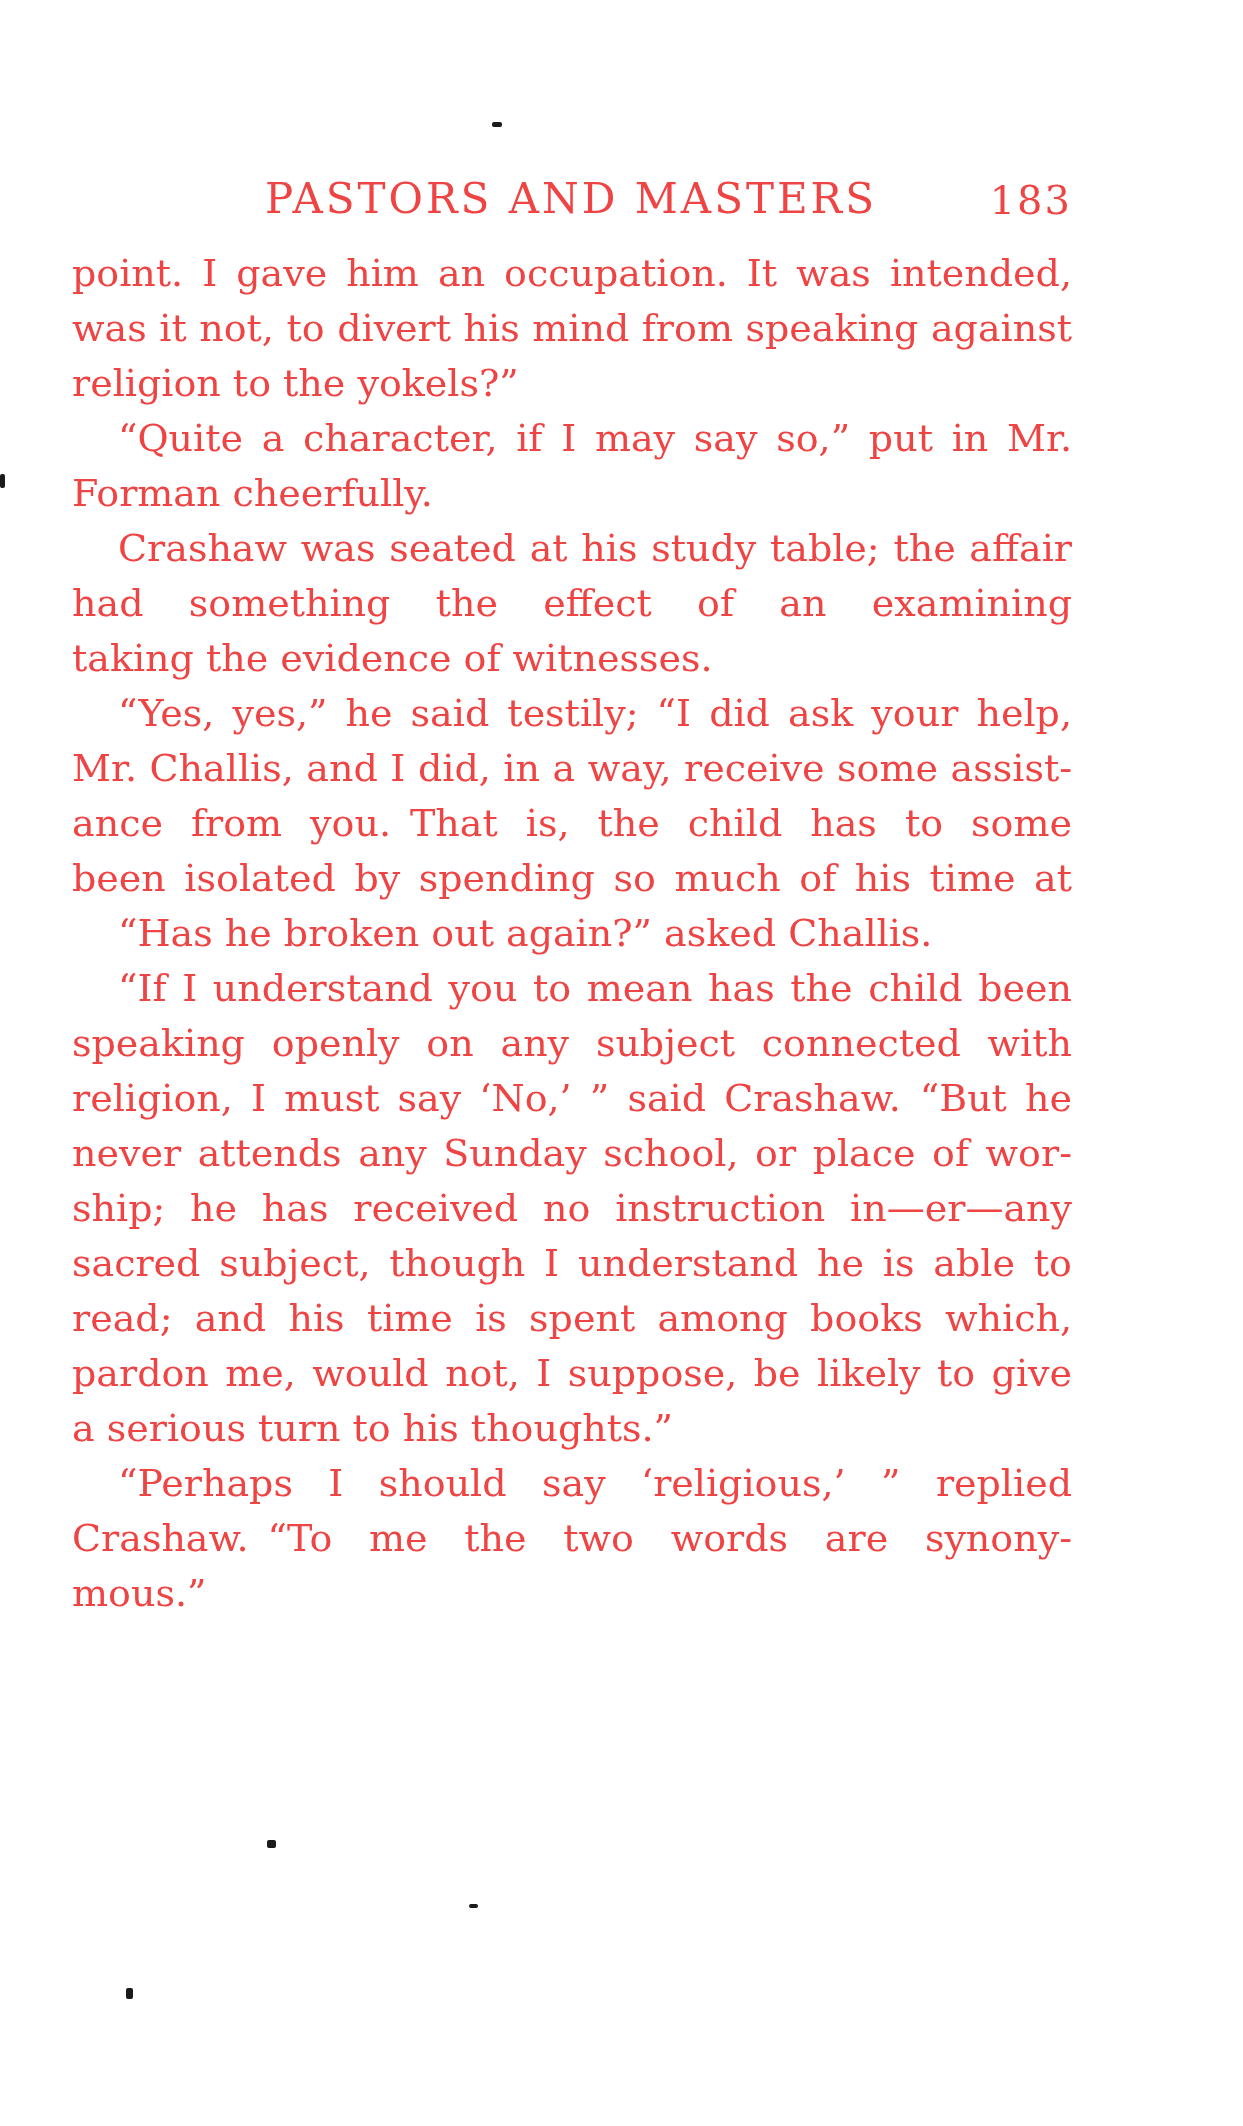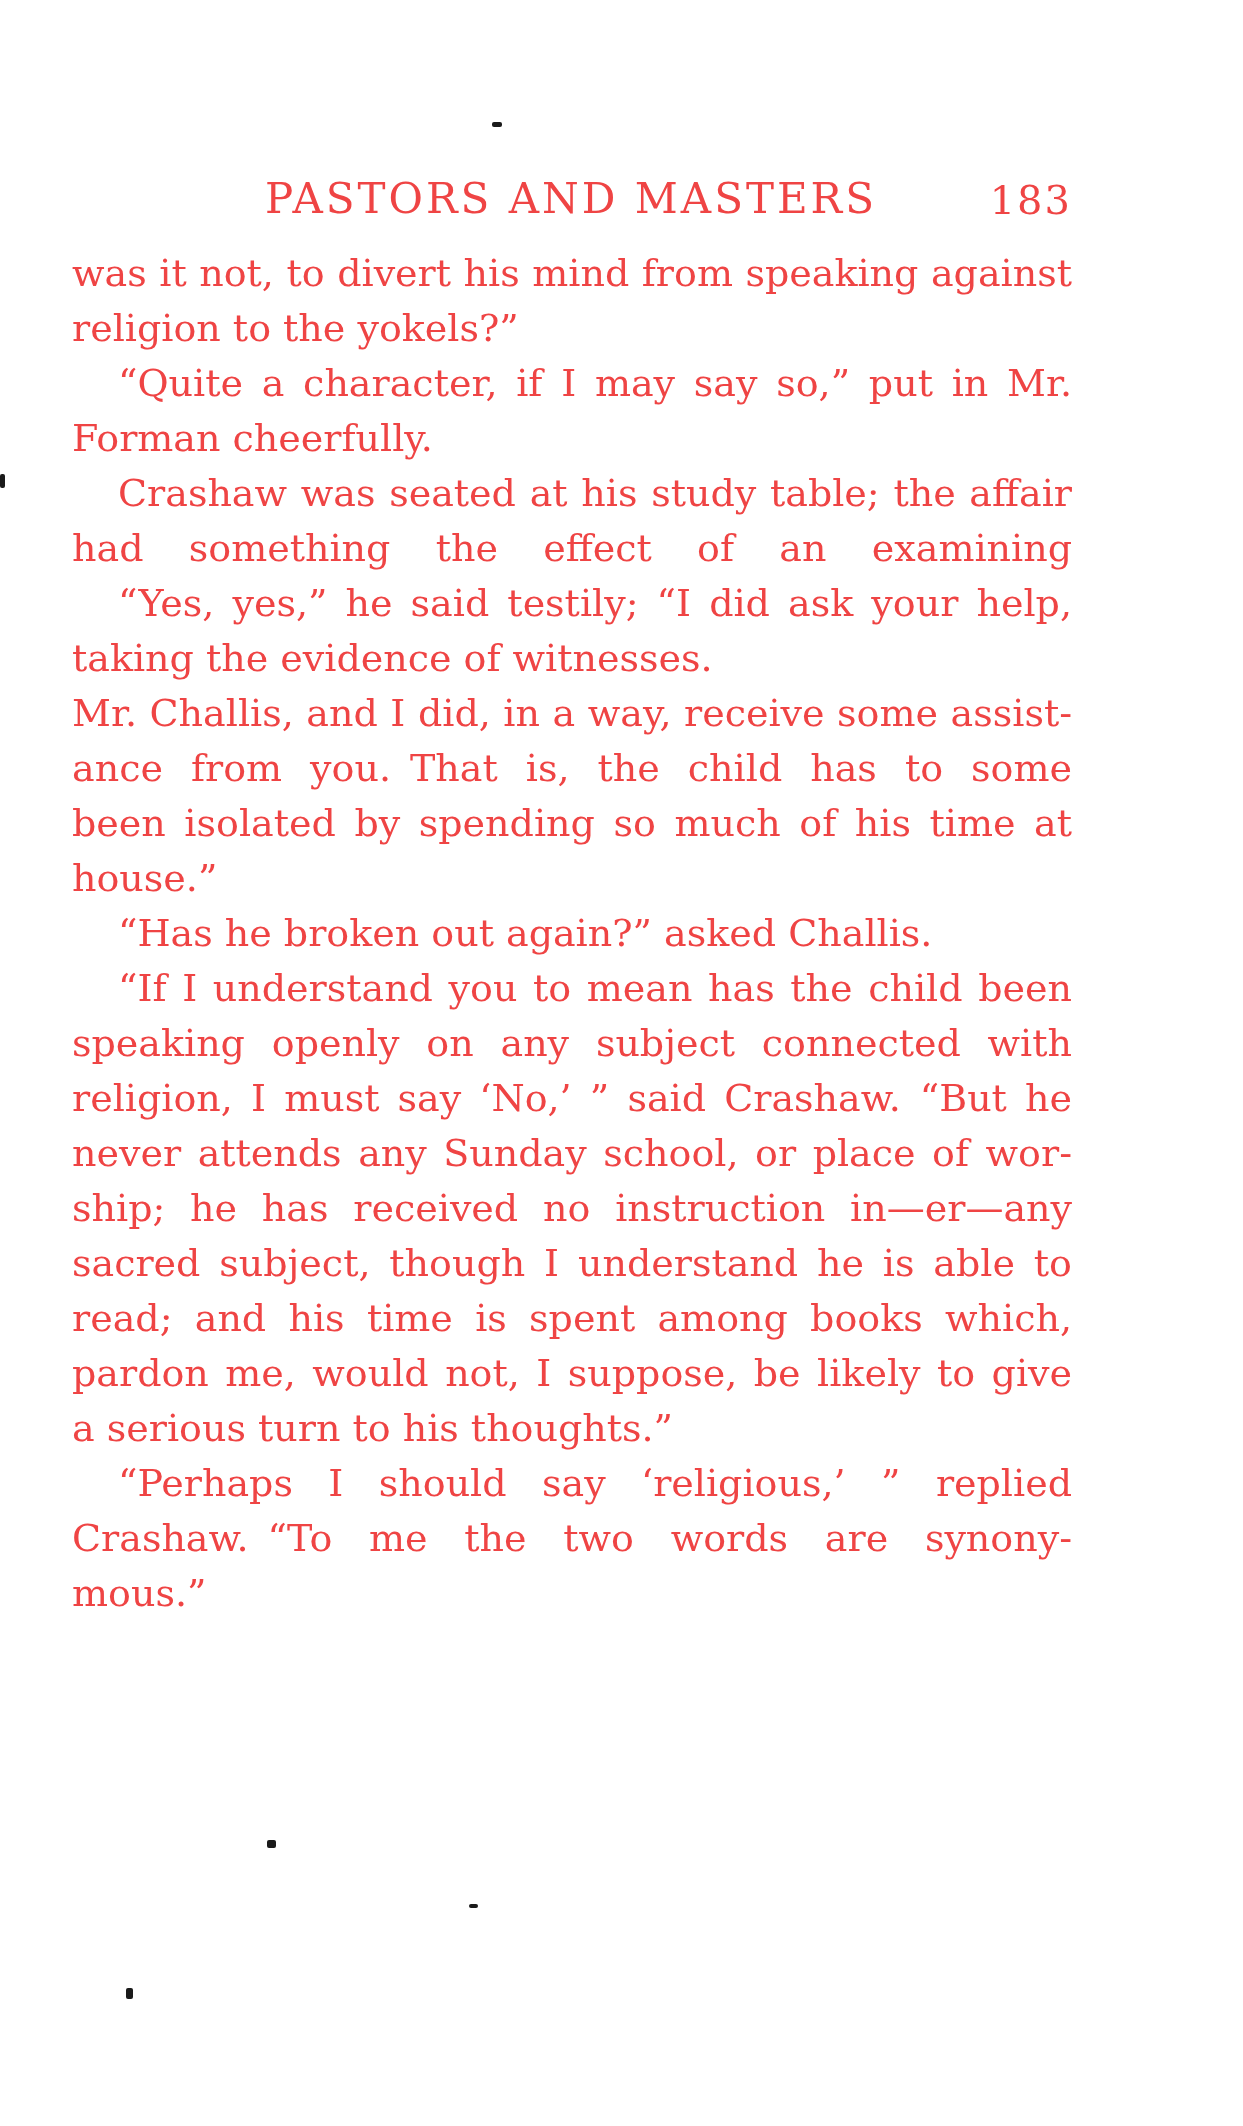--- a/index.html
+++ b/index.html
@@ -41,32 +41,32 @@
 </style>
 </head>
 <body>
 
 <div class="page">
   <div class="header">
     <span class="title">PASTORS AND MASTERS</span>
     <span class="pagenum">183</span>
   </div>
   <div class="body">
+      <div class="line j">point. I gave him an occupation. It was intended,</div>
       <div class="line j">was it not, to divert his mind from speaking against</div>
       <div class="line">religion to the yokels?”</div>
       <div class="line j in">“Quite a character, if I may say so,” put in Mr.</div>
       <div class="line">Forman cheerfully.</div>
       <div class="line j in">Crashaw was seated at his study table; the affair</div>
       <div class="line j">had something the effect of an examining magistrate’</div>
+      <div class="line">taking the evidence of witnesses.</div>
       <div class="line j in">“Yes, yes,” he said testily; “I did ask your help,</div>
-      <div class="line">taking the evidence of witnesses.</div>
       <div class="line j">Mr. Challis, and I did, in a way, receive some assist-</div>
       <div class="line j">ance from you. That is, the child has to some extent</div>
       <div class="line j">been isolated by spending so much of his time at your</div>
-      <div class="line">house.”</div>
       <div class="line in">“Has he broken out again?” asked Challis.</div>
       <div class="line j in">“If I understand you to mean has the child been</div>
       <div class="line j">speaking openly on any subject connected with</div>
       <div class="line j">religion, I must say ‘No,’ ” said Crashaw. “But he</div>
       <div class="line j">never attends any Sunday school, or place of wor-</div>
       <div class="line j">ship; he has received no instruction in—er—any</div>
       <div class="line j">sacred subject, though I understand he is able to</div>
       <div class="line j">read; and his time is spent among books which,</div>
       <div class="line j">pardon me, would not, I suppose, be likely to give</div>
       <div class="line">a serious turn to his thoughts.”</div>

